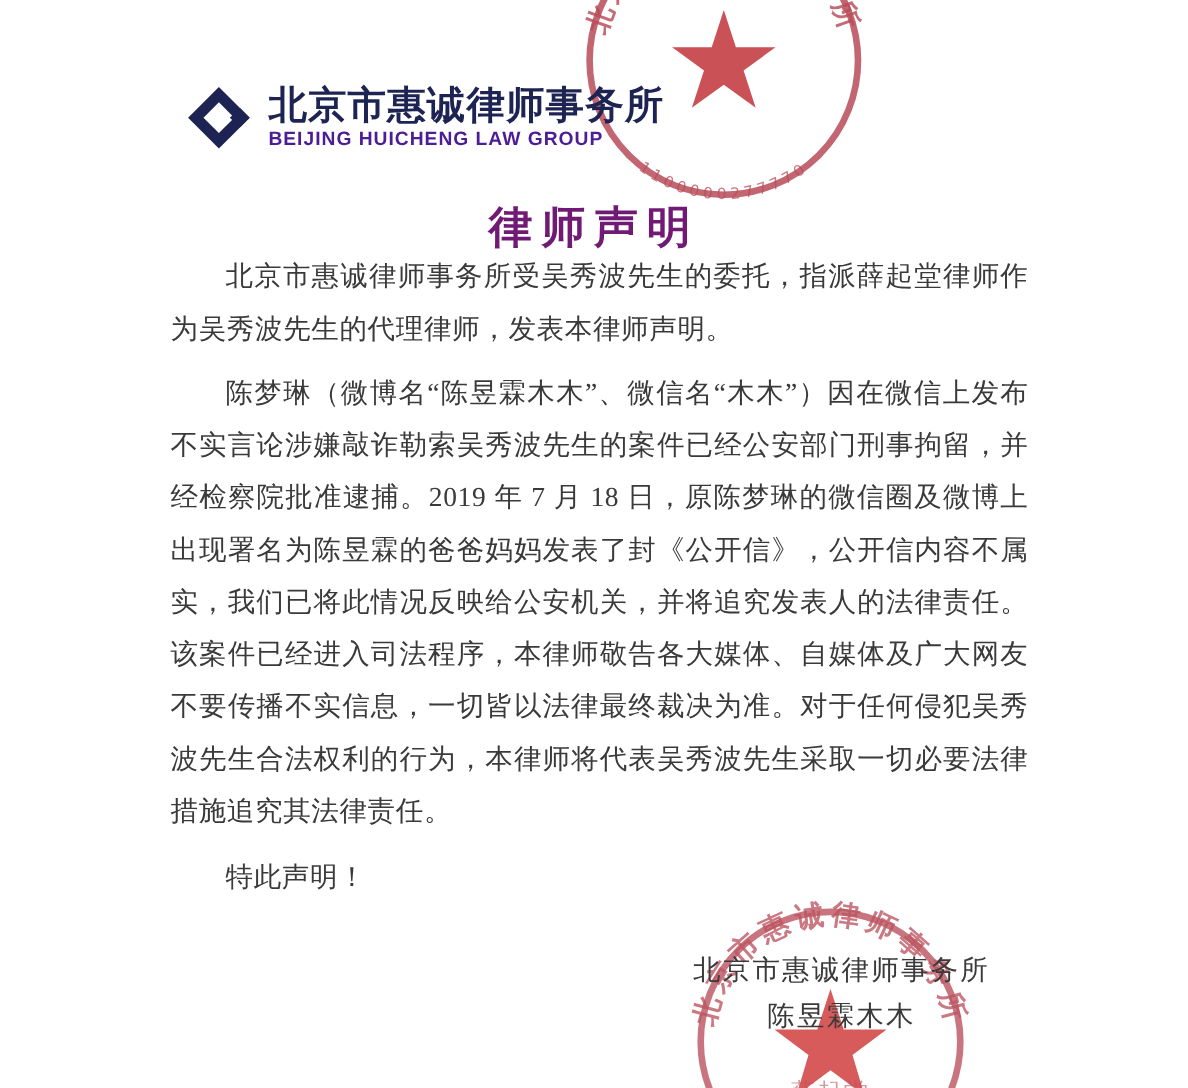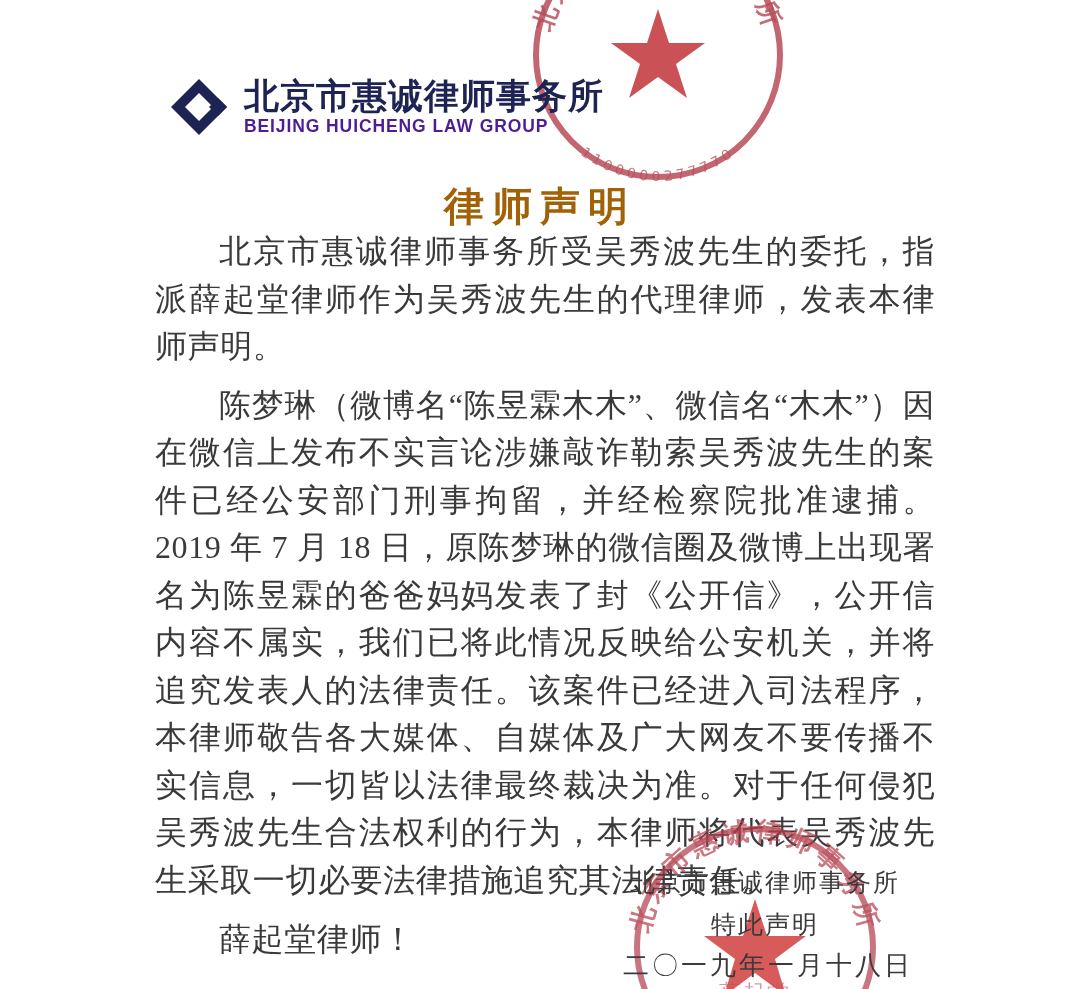--- a/index.html
+++ b/index.html
@@ -85,32 +85,32 @@
   .doc-title {
     position: absolute;
     left: 0;
     right: 0;
     top: 152px;
     text-align: center;
     font-family: "DejaVu Serif", "Liberation Serif", serif;
     font-size: 40px;
     font-weight: bold;
     letter-spacing: 8px;
-    color: #a16207;
+    color: #701a75;
   }
 
   
   .body-text {
     position: absolute;
     left: 155px;
     top: 228px;
     width: 780px;
   }
   .para {
-    font-size: 32px;
+    font-size: 25px;
     line-height: 47.5px;
     text-align: justify;
     text-justify: inter-ideograph;
     letter-spacing: 0.6px;
     color: #3a3a3a;
     margin: 0 0 11px 0;
     text-indent: 2em;
   }
   .para-closing {
     margin-top: 12px;
@@ -181,21 +181,21 @@
       <span class="firm-cn">北京市惠诚律师事务所</span>
       <span class="firm-en">BEIJING HUICHENG LAW GROUP</span>
     </span>
   </div>
 
   <h1 class="doc-title">律师声明</h1>
 
   <div class="body-text">
     <p class="para">北京市惠诚律师事务所受吴秀波先生的委托，指派薛起堂律师作为吴秀波先生的代理律师，发表本律师声明。</p>
     <p class="para">陈梦琳（微博名“陈昱霖木木”、微信名“木木”）因在微信上发布不实言论涉嫌敲诈勒索吴秀波先生的案件已经公安部门刑事拘留，并经检察院批准逮捕。2019 年 7 月 18 日，原陈梦琳的微信圈及微博上出现署名为陈昱霖的爸爸妈妈发表了封《公开信》，公开信内容不属实，我们已将此情况反映给公安机关，并将追究发表人的法律责任。该案件已经进入司法程序，本律师敬告各大媒体、自媒体及广大网友不要传播不实信息，一切皆以法律最终裁决为准。对于任何侵犯吴秀波先生合法权利的行为，本律师将代表吴秀波先生采取一切必要法律措施追究其法律责任。</p>
-    <p class="para para-closing">薛起堂律师！</p>
+    <p class="para para-closing">特此声明！</p>
   </div>
 
   <div class="seal seal-bottom">
     <svg viewBox="0 0 310 310" width="310" height="310" aria-hidden="true">
       <defs>
         <path id="arcBot" d="M 48,152 A 107,107 0 0 1 262,152"></path>
         <path id="arcBotNum" d="M 42,152 A 113,113 0 0 0 268,152"></path>
       </defs>
       <circle cx="155" cy="152" r="118" fill="none" stroke="#b23c4a" stroke-width="6" opacity="0.8"></circle>
       <polygon points="155,104 167,141 206,141 175,164 186,201 155,178 124,201 135,164 104,141 143,141" fill="#cc2a2a" opacity="0.88"></polygon>
@@ -204,17 +204,16 @@
       </text>
       <text x="155" y="205" text-anchor="middle" font-family="'DejaVu Sans','Liberation Sans',sans-serif" font-size="22" fill="#b23c4a" opacity="0.6" letter-spacing="2">薛起堂</text>
       <text font-family="'DejaVu Sans','Liberation Sans',sans-serif" font-size="13" fill="#b23c4a" opacity="0.72" letter-spacing="4">
         <textPath href="#arcBotNum" startOffset="50%" text-anchor="middle">11000002777702</textPath>
       </text>
     </svg>
   </div>
 
   <div class="signature">
     <div class="sig-line">北京市惠诚律师事务所</div>
-    <div class="sig-line">特此声明</div>
-  </div>
-  <div class="sig-date">二〇一九年一月十八日</div>
+    <div class="sig-line">陈昱霖木木</div>
+  </div>
 
 </div>
 
 </body></html>

